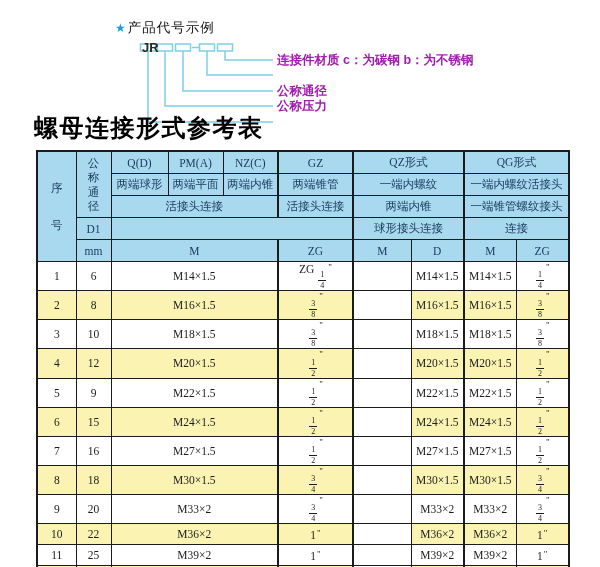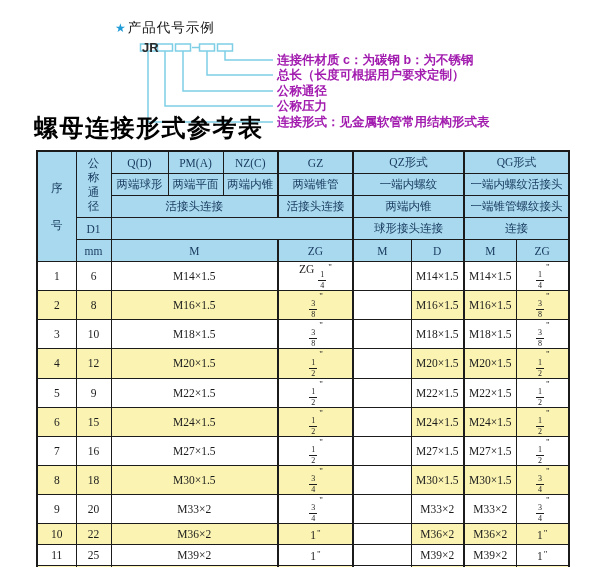--- a/index.html
+++ b/index.html
@@ -73,24 +73,22 @@
     <polyline points="183,51 183,91 273,91"></polyline>
     <polyline points="165,51 165,106 273,106"></polyline>
     <polyline points="148,51 148,122 273,122"></polyline>
   </svg>
 
   <div class="example-head"><span class="star">★</span><span>产品代号示例</span></div>
 
   <div class="code-prefix">JR</div>
 
   <div class="dlabel" style="top:53px">连接件材质  c：为碳钢  b：为不锈钢</div>
-  <div class="dlabel" style="top:68px">总长（长度可根据用户要求定制）</div>
   <div class="dlabel" style="top:84px">公称通径</div>
   <div class="dlabel" style="top:99px">公称压力</div>
-  <div class="dlabel" style="top:115px">连接形式：见金属软管常用结构形式表</div>
 
   <div class="tbl-title">螺母连接形式参考表</div>
 
   <table class="ref">
     <colgroup>
       <col style="width:39px">
         <col style="width:35px">
         <col style="width:57px">
       <col style="width:55px">
         <col style="width:55px">

